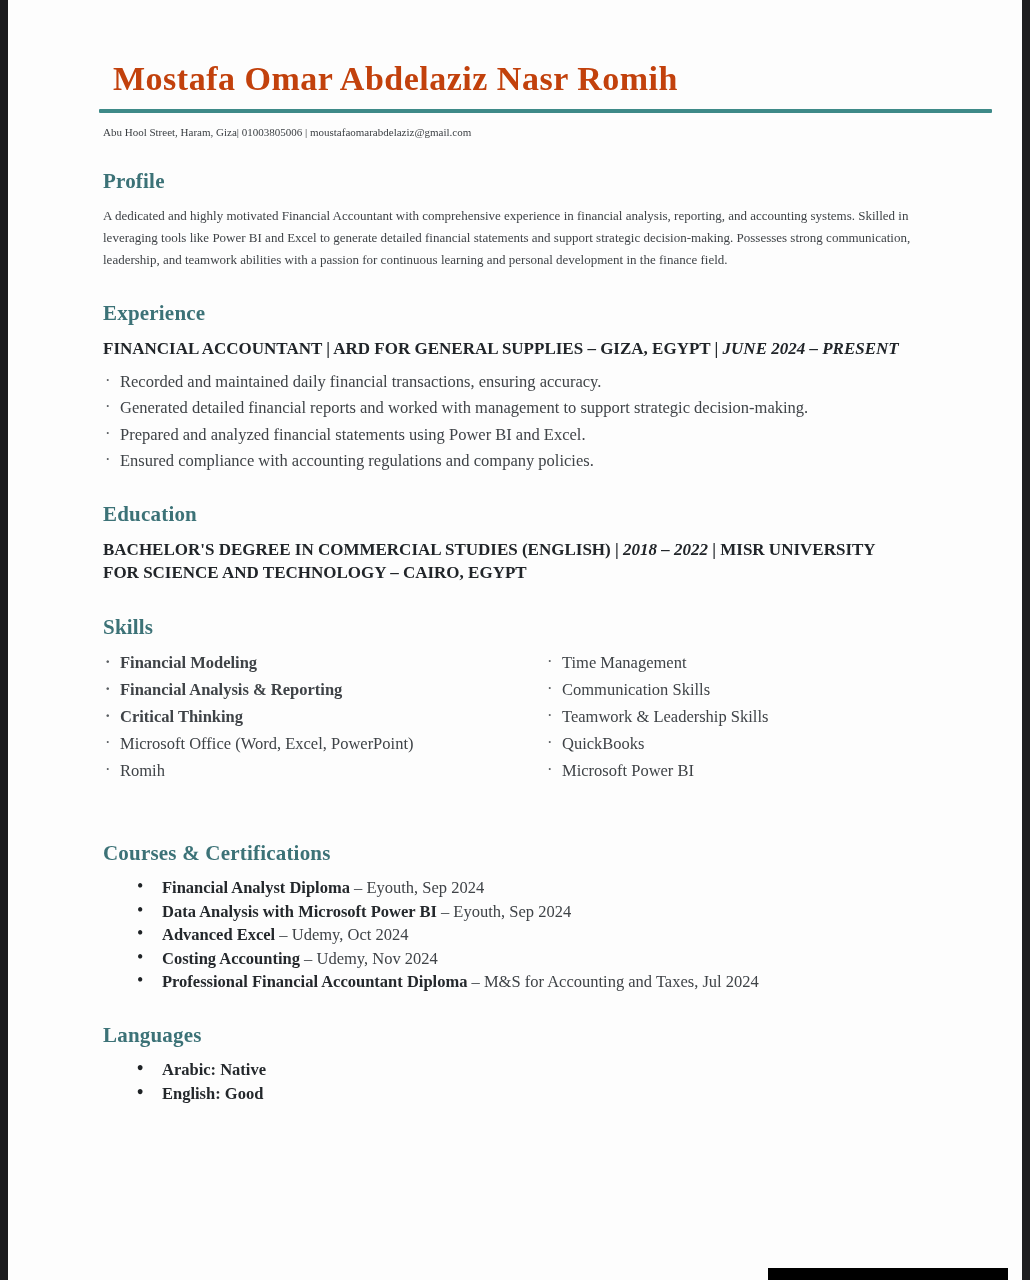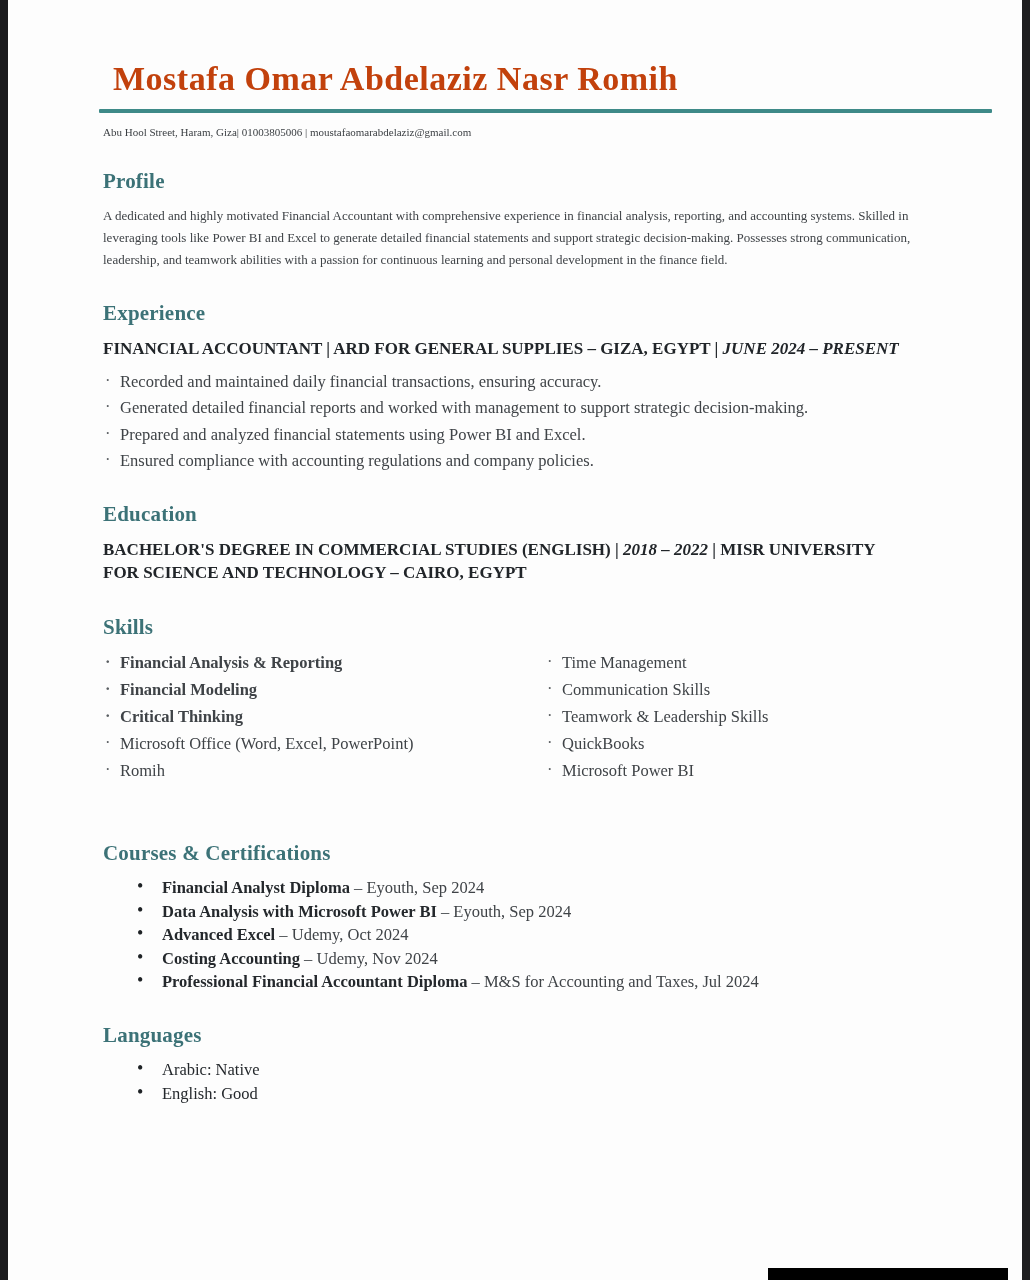--- a/index.html
+++ b/index.html
@@ -122,21 +122,21 @@
   }
   ul.disc-list li::before {
     content: "\2022";
     position: absolute;
     left: 0; top: -1px;
     font-size: 18px;
     color: #1e2225;
   }
   ul.disc-list li .title { font-weight: bold; color: #24282c; }
   ul.disc-list li .detail { color: #3f4347; }
-  ul.disc-list.lang li { font-weight: normal; color: #24282c; margin-bottom: 3px; }
+  ul.disc-list.lang li { font-weight: bold; color: #24282c; margin-bottom: 3px; }
 </style>
 </head>
 <body>
 
 <div class="edge-left"></div>
 <div class="edge-right"></div>
 <div class="edge-bottom-bar"></div>
 
 <div class="content">
 
@@ -155,22 +155,22 @@
     <li>Prepared and analyzed financial statements using Power BI and Excel.</li>
     <li>Ensured compliance with accounting regulations and company policies.</li>
   </ul>
 
   <h2 class="section">Education</h2>
   <p class="degree"><span>BACHELOR'S DEGREE IN COMMERCIAL STUDIES (ENGLISH) | </span><span class="italic">2018 – 2022</span><span> | MISR UNIVERSITY FOR SCIENCE AND TECHNOLOGY – CAIRO, EGYPT</span></p>
 
   <h2 class="section">Skills</h2>
   <div class="skills-cols">
     <ul class="dot-list col-left">
+      <li class="bold">Financial Modeling</li>
       <li class="bold">Financial Analysis &amp; Reporting</li>
-      <li class="bold">Financial Modeling</li>
       <li class="bold">Critical Thinking</li>
       <li>Microsoft Office (Word, Excel, PowerPoint)</li>
       <li>Romih</li>
     </ul>
     <ul class="dot-list col-right">
       <li>Time Management</li>
       <li>Communication Skills</li>
       <li>Teamwork &amp; Leadership Skills</li>
       <li>QuickBooks</li>
       <li>Microsoft Power BI</li>

